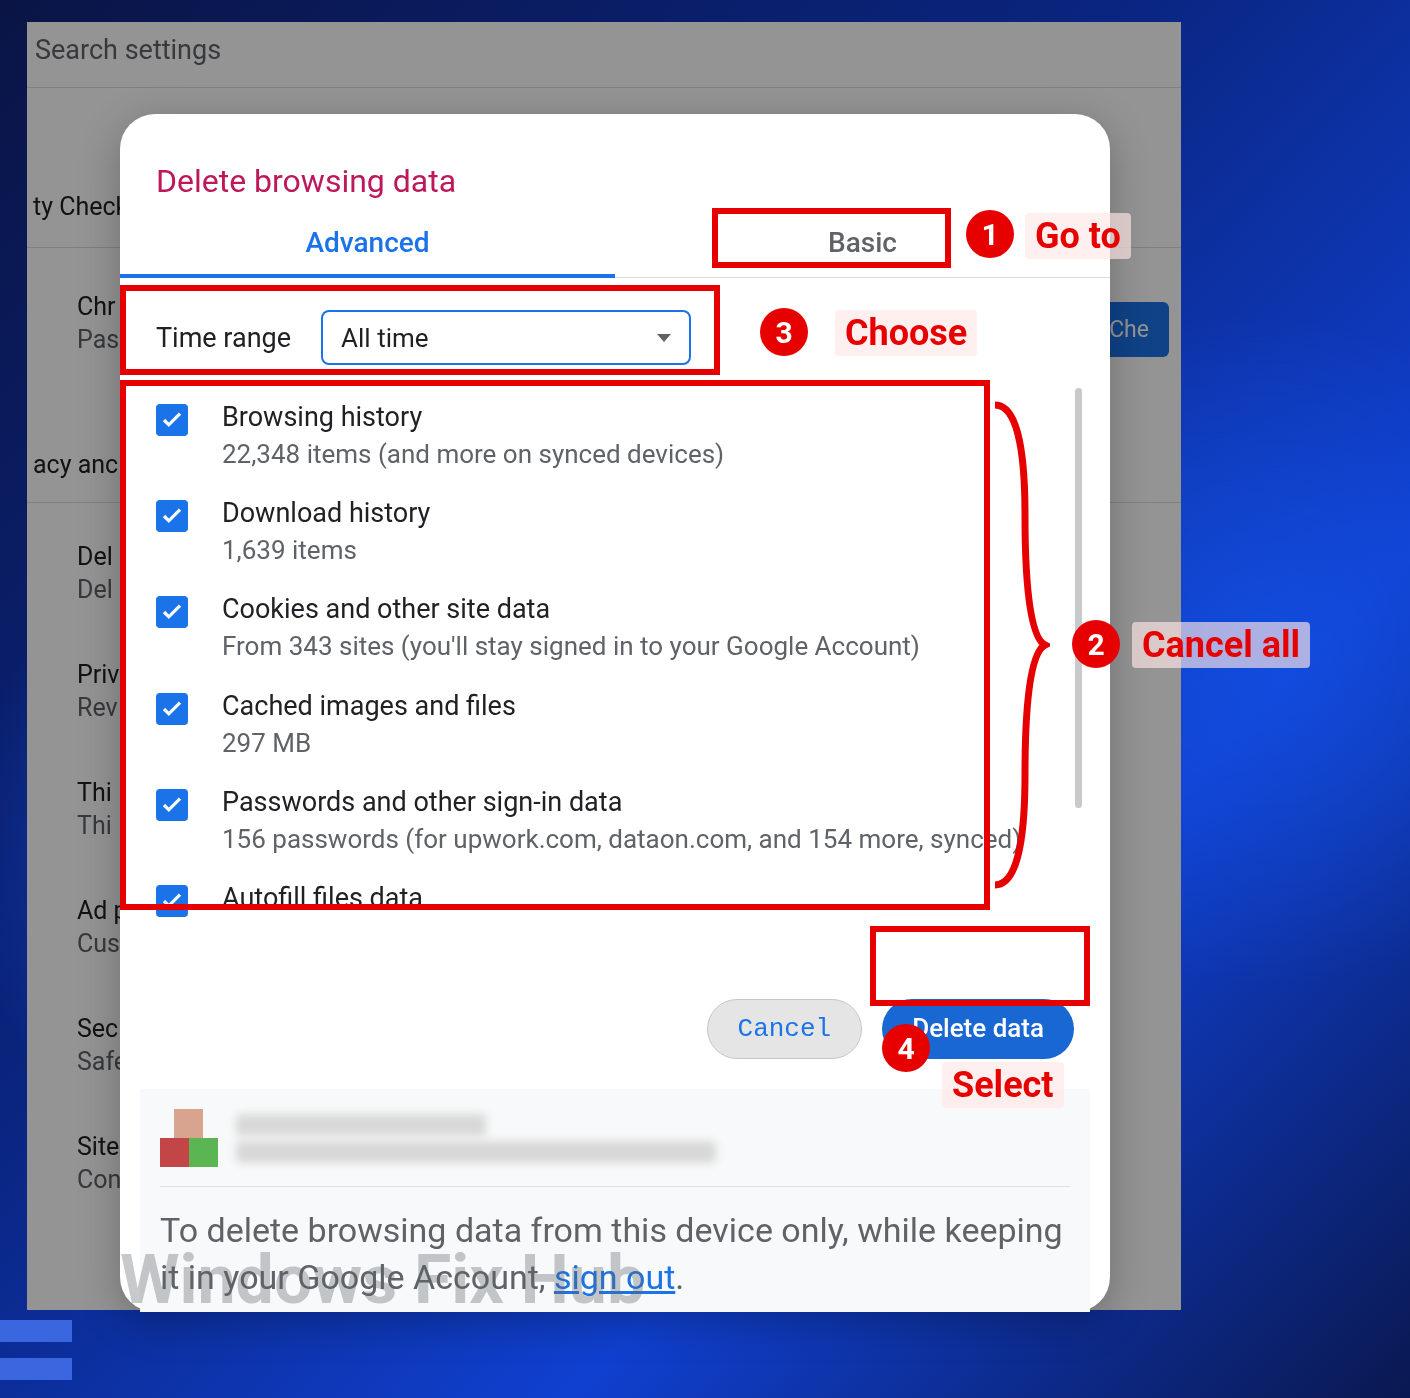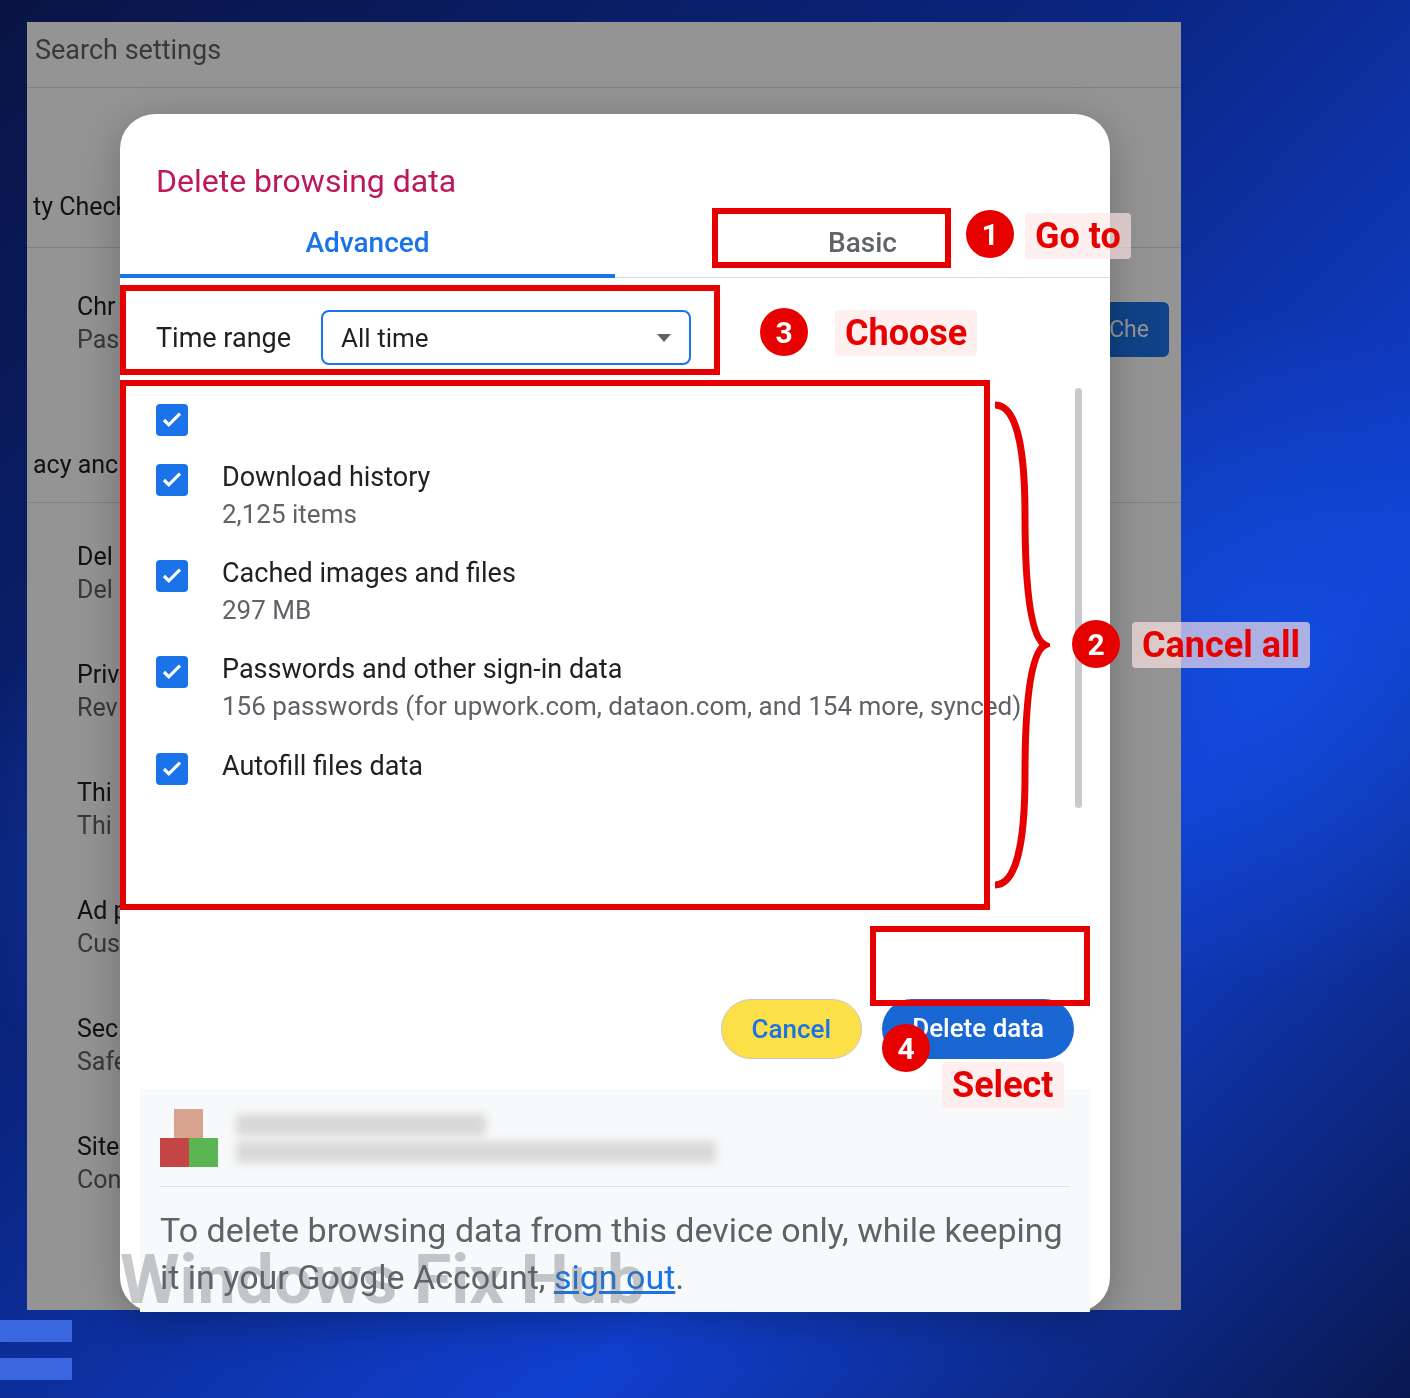--- a/index.html
+++ b/index.html
@@ -206,23 +206,24 @@
     padding: 30px 36px 30px 36px;
   }
   .btn {
     padding: 14px 30px;
     border-radius: 30px;
     font-size: 26px;
     cursor: pointer;
     font-weight: 500;
   }
   .btn.cancel {
-    background: #fde047;
+    background: #e5e5e5;
     color: #1a73e8;
     border: 1.5px solid #c4c7c5;
+    font-family: Liberation Mono, monospace;
   }
   .btn.delete {
     background: #1967d2;
     color: #fff;
     border: none;
   }
 
   .account-box {
     background: #f8f9fa;
     margin: 0 20px 0 20px;
@@ -379,30 +380,45 @@
       </div>
     </div>
 
     <div class="options-scroll">
       <div class="opt-row">
         <div class="checkbox">
           <span class="checkmark"><svg viewBox="0 0 24 20">
                 <path d="M2 10 L8 16 L22 2" stroke="#fff" stroke-width="4" fill="none"></path>
               </svg></span>
         </div>
+        <div class="opt-text">
+          <div class="opt-title">Browsing history</div>
+          <div class="opt-sub">22,348 items (and more on synced devices)</div>
+        </div>
       </div>
       <div class="opt-row">
         <div class="checkbox">
           <span class="checkmark"><svg viewBox="0 0 24 20">
                 <path d="M2 10 L8 16 L22 2" stroke="#fff" stroke-width="4" fill="none"></path>
               </svg></span>
         </div>
         <div class="opt-text">
           <div class="opt-title">Download history</div>
-          <div class="opt-sub">2,125 items</div>
+          <div class="opt-sub">1,639 items</div>
+        </div>
+      </div>
+      <div class="opt-row">
+        <div class="checkbox">
+          <span class="checkmark"><svg viewBox="0 0 24 20">
+                <path d="M2 10 L8 16 L22 2" stroke="#fff" stroke-width="4" fill="none"></path>
+              </svg></span>
+        </div>
+        <div class="opt-text">
+          <div class="opt-title">Cookies and other site data</div>
+          <div class="opt-sub">From 343 sites (you'll stay signed in to your Google Account)</div>
         </div>
       </div>
       <div class="opt-row">
         <div class="checkbox">
           <span class="checkmark"><svg viewBox="0 0 24 20">
                 <path d="M2 10 L8 16 L22 2" stroke="#fff" stroke-width="4" fill="none"></path>
               </svg></span>
         </div>
         <div class="opt-text">
           <div class="opt-title">Cached images and files</div>

